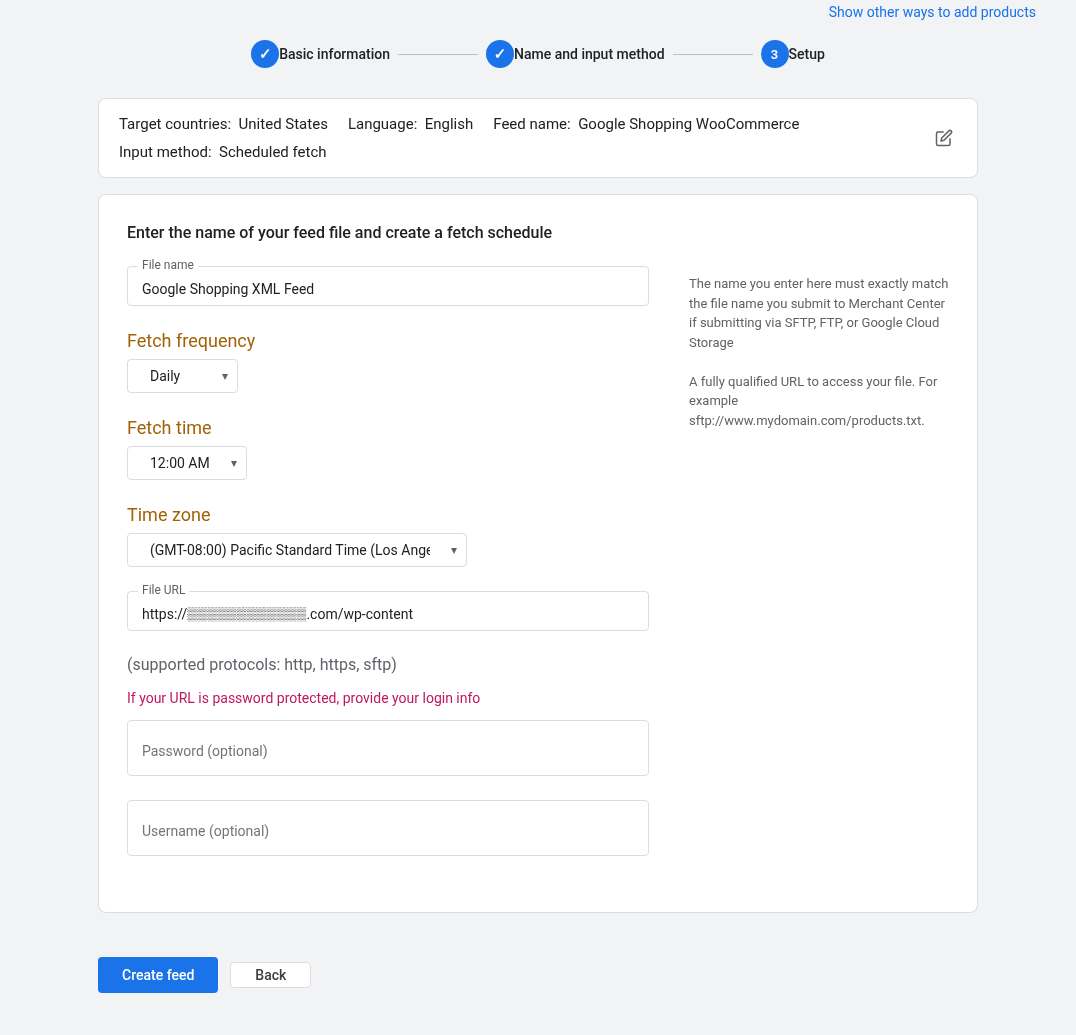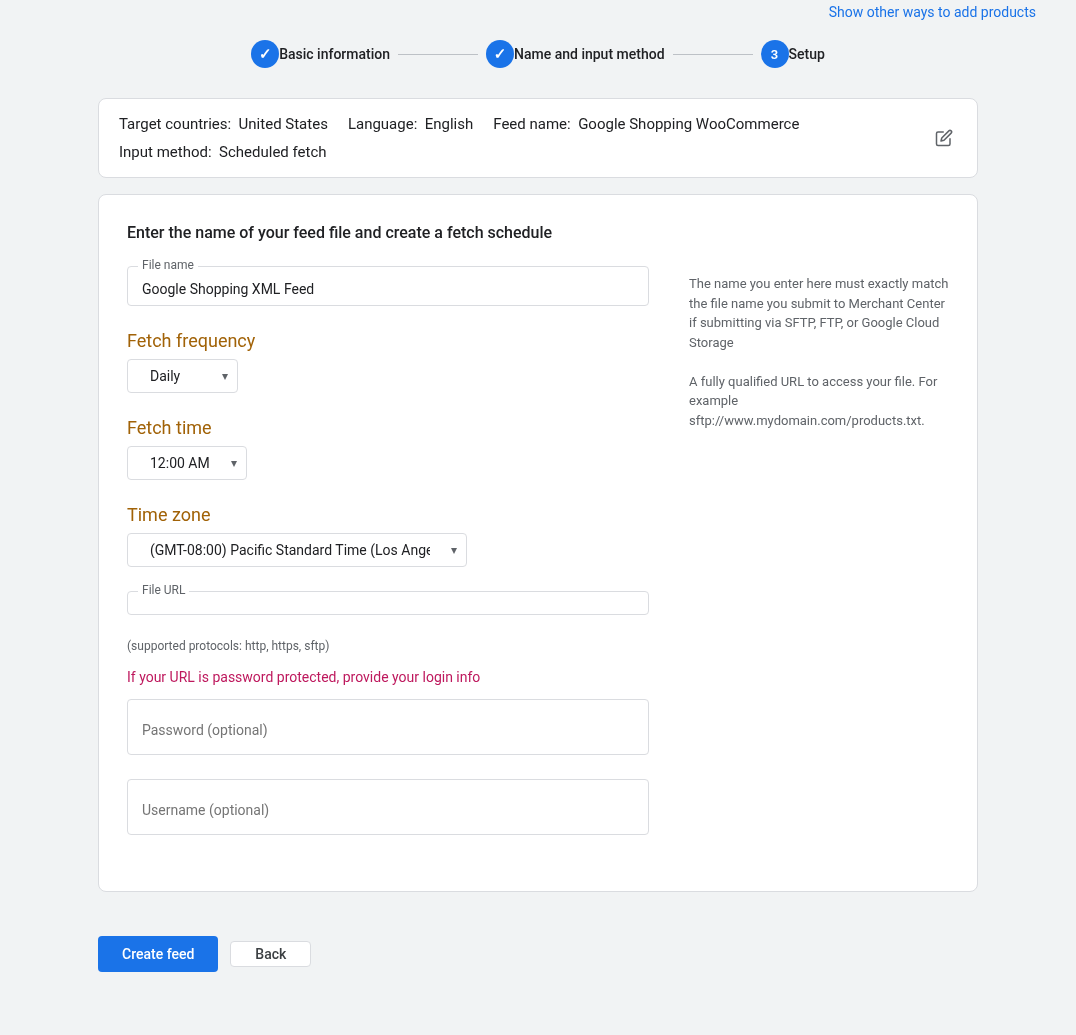--- a/index.html
+++ b/index.html
@@ -212,21 +212,21 @@
       color: #5f6368;
       font-size: 12px;
     }
 
     .select-field-wide select {
       width: 340px;
     }
 
     
     .protocols-note {
-      font-size: 12px;
+      font-size: 16px;
       color: #5f6368;
       margin-bottom: 16px;
     }
     .password-section-title {
       font-size: 14px;
       color: #be185d;
       margin-bottom: 14px;
     }
 
     
@@ -362,20 +362,21 @@
               <option>(GMT-05:00) Eastern Standard Time</option>
               <option>(GMT+00:00) UTC</option>
             </select>
             <span class="select-arrow">▾</span>
           </div>
         </div>
 
         <div class="field-group">
           <div class="floating-label-field">
             <label>File URL</label>
+            <input type="text" value="https://▒▒▒▒▒▒▒▒▒▒▒▒.com/wp-content" style="">
           </div>
         </div>
 
         <div class="protocols-note">(supported protocols: http, https, sftp)</div>
 
         <div class="password-section-title">If your URL is password protected, provide your login info</div>
 
         <div class="field-group">
           <div class="floating-label-field">
             <input type="password" style="padding: 8px 0px;" placeholder="Password (optional)">

